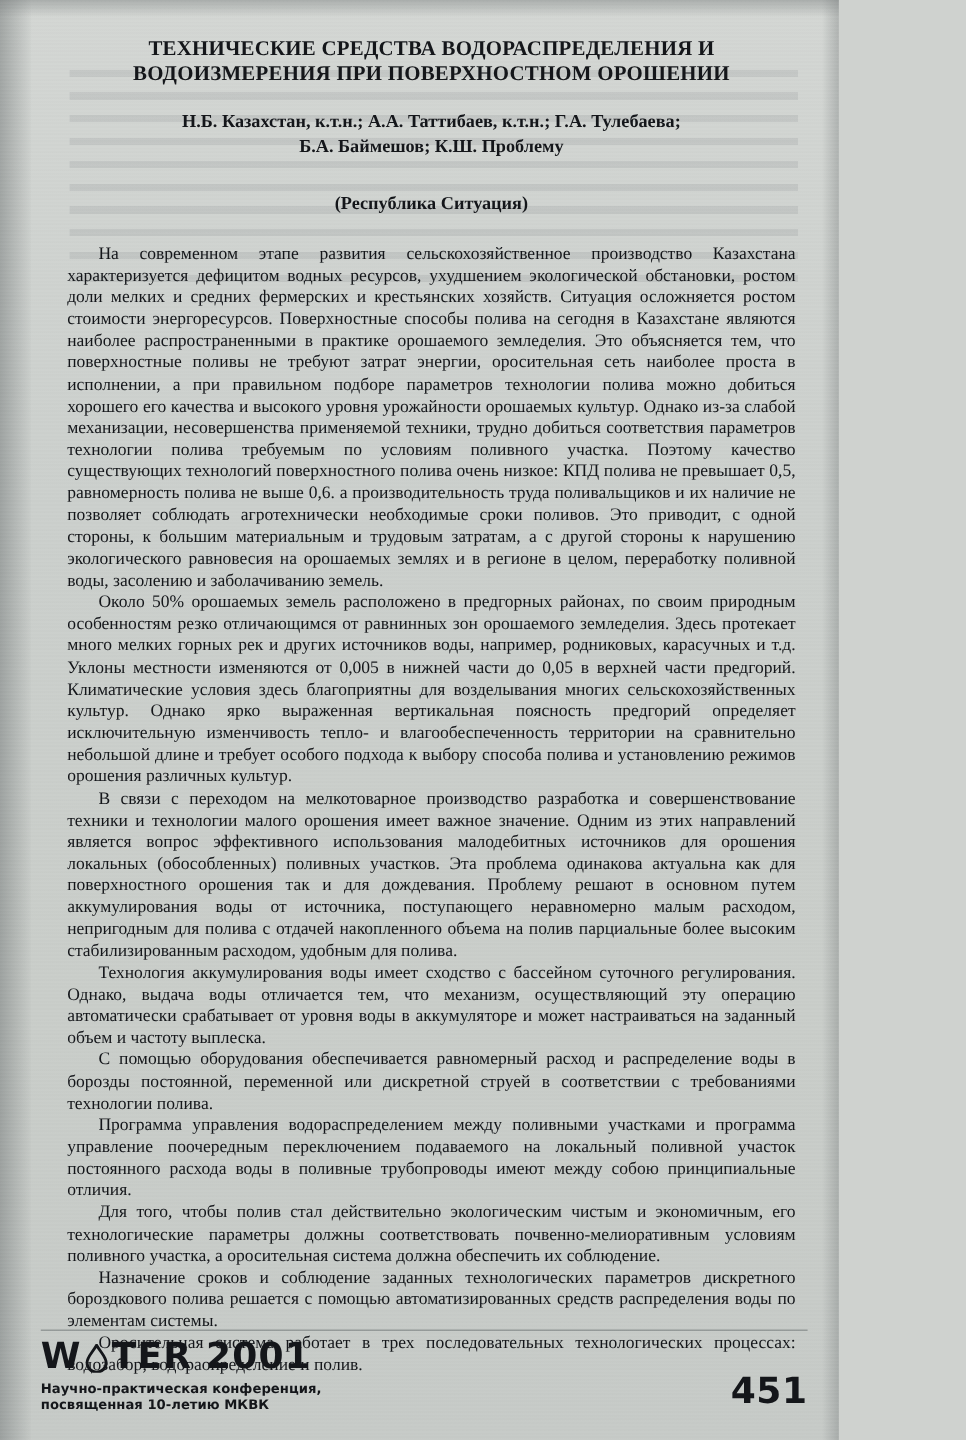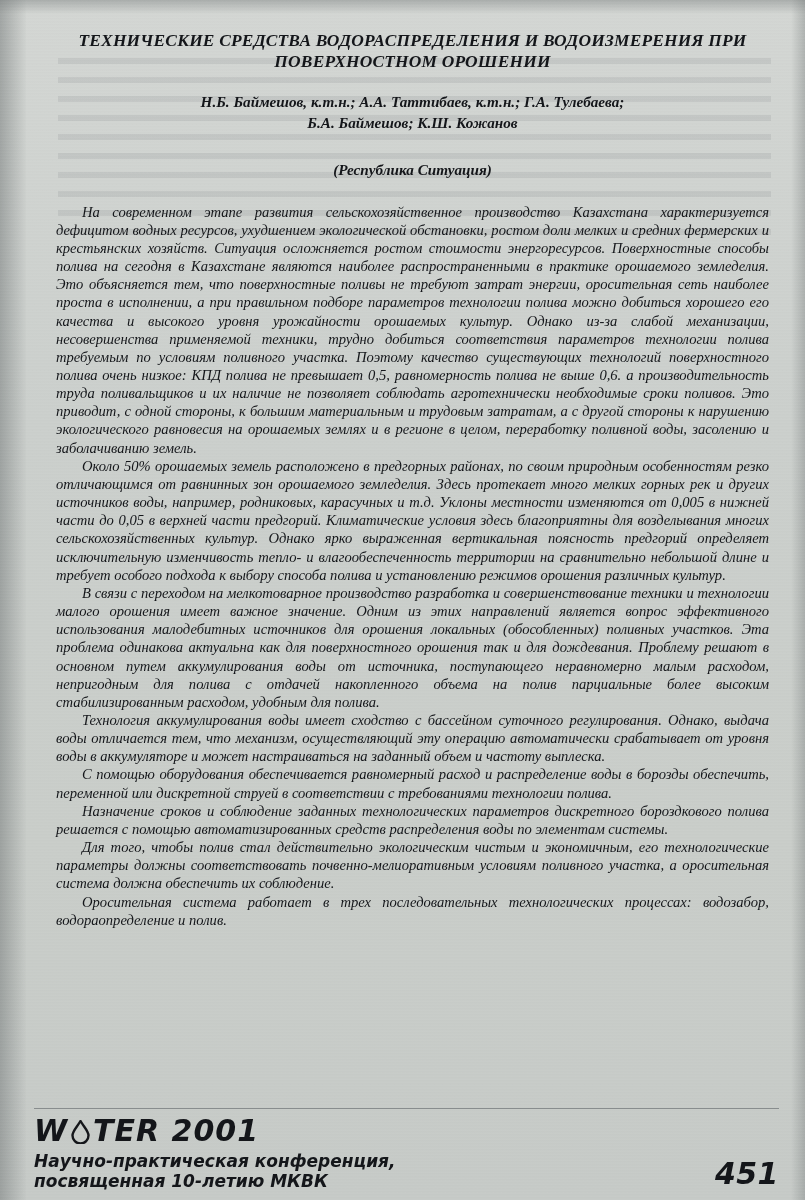--- a/index.html
+++ b/index.html
@@ -9,25 +9,24 @@
   body {
     width: 805px;
     height: 1200px;
     background: #cfd2cf;
     font-family: "Liberation Serif", serif;
     color: #14161a;
     overflow: hidden;
   }
   .page {
     position: relative;
-    width: 805px;
+    width: 699px;
     height: 1200px;
     background: linear-gradient(180deg,#d3d6d3 0%,#cbcfcc 35%,#c9cdc9 70%,#c6cac7 100%);
     box-sizing: border-box;
-    font-style: italic;
   }
   
   .grain {
     position: absolute;
     inset: 0;
     background:
       repeating-linear-gradient(0deg, rgba(255,255,255,0.045) 0px, rgba(255,255,255,0.045) 1px, rgba(0,0,0,0.012) 2px, rgba(0,0,0,0.012) 3px);
     pointer-events: none;
     opacity: .6;
   }
@@ -156,21 +155,21 @@
   }
   .brand-drop {
     display: inline-block;
     width: 19px;
     height: 22px;
     margin: 0 1px 0 1px;
     position: relative;
   }
   .brand-drop svg { display:block; }
   .brand-sub {
-    font-size: 17px;
+    font-size: 11px;
     font-weight: 700;
     line-height: 1.2;
     margin-top: 4px;
     font-family: "DejaVu Sans", sans-serif;
   }
   .page-number {
     font-family: "DejaVu Sans", sans-serif;
     font-size: 30px;
     font-weight: 700;
     align-self: flex-end;
@@ -187,34 +186,35 @@
   <div class="edge-right"></div>
   <div class="showthrough"></div>
   <div class="grain"></div>
 
   <div class="content">
     <div class="top-crumb"></div>
 
     <h1 class="title">ТЕХНИЧЕСКИЕ СРЕДСТВА ВОДОРАСПРЕДЕЛЕНИЯ И ВОДОИЗМЕРЕНИЯ ПРИ ПОВЕРХНОСТНОМ ОРОШЕНИИ</h1>
 
     <div class="authors">
-      <div>Н.Б.  Баймешов, к.т.н.; А.А. Таттибаев, к.т.н.; Г.А. Тулебаева;</div>
-      <div>Б.А. Баймешов; К.Ш. Кожанов</div>
+      <div>Н.Б.  Казахстан, к.т.н.; А.А. Таттибаев, к.т.н.; Г.А. Тулебаева;</div>
+      <div>Б.А. Баймешов; К.Ш. Проблему</div>
     </div>
 
     <div class="country">(Республика Ситуация)</div>
 
     <div class="body-text">
       <p>На современном этапе развития сельскохозяйственное производство Казахстана характеризуется дефицитом водных ресурсов, ухудшением экологической обстановки, ростом доли мелких и средних фермерских и крестьянских хозяйств. Ситуация осложняется ростом стоимости энергоресурсов. Поверхностные способы полива на сегодня в Казахстане являются наиболее распространенными в практике орошаемого земледелия. Это объясняется тем, что поверхностные поливы не требуют затрат энергии, оросительная сеть наиболее проста в исполнении, а при правильном подборе параметров технологии полива можно добиться хорошего его качества и высокого уровня урожайности орошаемых культур. Однако из-за слабой механизации, несовершенства применяемой техники, трудно добиться соответствия параметров технологии полива требуемым по условиям поливного участка. Поэтому качество существующих технологий поверхностного полива очень низкое: КПД полива не превышает 0,5, равномерность полива не выше 0,6. а производительность труда поливальщиков и их наличие не позволяет соблюдать агротехнически необходимые сроки поливов. Это приводит, с одной стороны, к большим материальным и трудовым затратам, а с другой стороны к нарушению экологического равновесия на орошаемых землях и в регионе в целом, переработку поливной воды, засолению и заболачиванию земель.</p>
       <p>Около 50% орошаемых земель расположено в предгорных районах, по своим природным особенностям резко отличающимся от равнинных зон орошаемого земледелия. Здесь протекает много мелких горных рек и других источников воды, например, родниковых, карасучных и т.д. Уклоны местности изменяются от 0,005 в нижней части до 0,05 в верхней части предгорий. Климатические условия здесь благоприятны для возделывания многих сельскохозяйственных культур. Однако ярко выраженная вертикальная поясность предгорий определяет исключительную изменчивость тепло- и влагообеспеченность территории на сравнительно небольшой длине и требует особого подхода к выбору способа полива и установлению режимов орошения различных культур.</p>
       <p>В связи с переходом на мелкотоварное производство разработка и совершенствование техники и технологии малого орошения имеет важное значение. Одним из этих направлений является вопрос эффективного использования малодебитных источников для орошения локальных (обособленных) поливных участков. Эта проблема одинакова актуальна как для поверхностного орошения так и для дождевания. Проблему решают в основном путем аккумулирования воды от источника, поступающего неравномерно малым расходом, непригодным для полива с отдачей накопленного объема на полив парциальные более высоким стабилизированным расходом, удобным для полива.</p>
       <p>Технология аккумулирования воды имеет сходство с бассейном суточного регулирования. Однако, выдача воды отличается тем, что механизм, осуществляющий эту операцию автоматически срабатывает от уровня воды в аккумуляторе и может настраиваться на заданный объем и частоту выплеска.</p>
-      <p>С помощью оборудования обеспечивается равномерный расход и распределение воды в борозды обеспечить, переменной или дискретной струей в соответствии с требованиями технологии полива.</p>
+      <p>С помощью оборудования обеспечивается равномерный расход и распределение воды в борозды постоянной, переменной или дискретной струей в соответствии с требованиями технологии полива.</p>
+      <p>Программа управления водораспределением между поливными участками и программа управление поочередным переключением подаваемого на локальный поливной участок постоянного расхода воды в поливные трубопроводы имеют между собою принципиальные отличия.</p>
+      <p>Для того, чтобы полив стал действительно экологическим чистым и экономичным, его технологические параметры должны соответствовать почвенно-мелиоративным условиям поливного участка, а оросительная система должна обеспечить их соблюдение.</p>
       <p>Назначение сроков и соблюдение заданных технологических параметров дискретного бороздкового полива решается с помощью автоматизированных средств распределения воды по элементам системы.</p>
-      <p>Для того, чтобы полив стал действительно экологическим чистым и экономичным, его технологические параметры должны соответствовать почвенно-мелиоративным условиям поливного участка, а оросительная система должна обеспечить их соблюдение.</p>
       <p>Оросительная система работает в трех последовательных технологических процессах: водозабор, водораопределение и полив.</p>
     </div>
   </div>
 
   <div class="footer">
     <div class="footer-rule"></div>
     <div class="footer-inner">
       <div class="brand">
         <div class="brand-title">
           <span>W</span>

